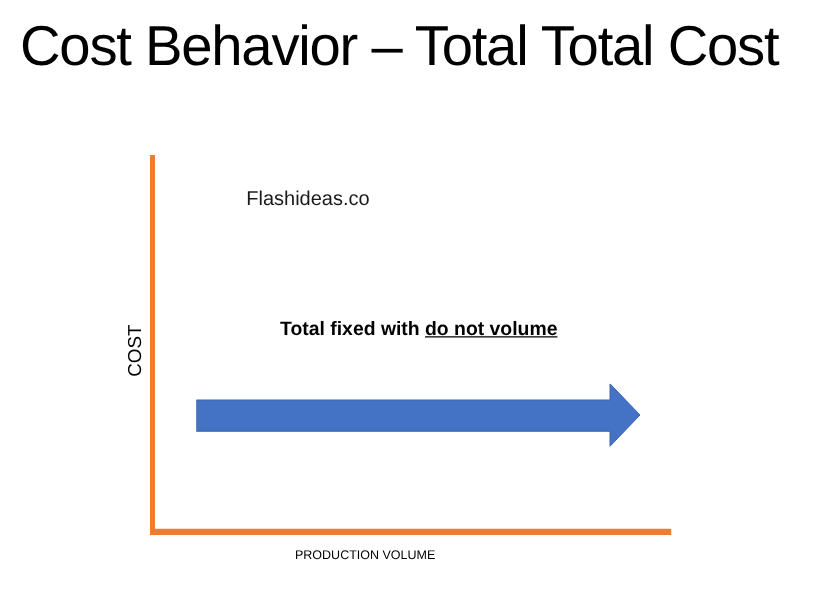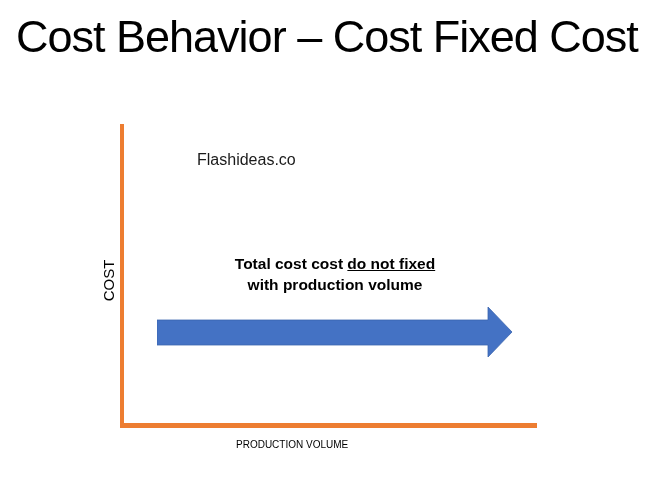--- a/index.html
+++ b/index.html
@@ -14,30 +14,29 @@
     .x-label { position: absolute; left: 236px; top: 439px; font-size: 10px; white-space: nowrap; }
     .watermark { position: absolute; left: 173px; top: 151px; font-size: 16px; white-space: nowrap; color: #1a1a1a; margin-left: 24px; }
     .annotation { position: absolute; left: 190px; top: 253px; width: 290px; text-align: center;
                   font-size: 15.5px; font-weight: bold; line-height: 21px; }
     .annotation u { text-decoration: underline; }
     .arrow { position: absolute; left: 157px; top: 307px; }
   </style>
 </head>
 <body>
 
-<div class="title">Cost Behavior – Cost Fixed Cost</div>
+<div class="title">Cost Behavior – Total Total Cost</div>
 
 <div class="y-axis"></div>
 <div class="x-axis"></div>
 
 <div class="y-label">COST</div>
 <div class="x-label">PRODUCTION VOLUME</div>
 
 <div class="watermark">Flashideas.co</div>
 
 <div class="annotation">
-  <span>Total cost cost </span><u>do not fixed</u><br>
-  <span>with production volume</span>
+  <span>Total fixed with </span><u>do not volume</u><br>
 </div>
 
 <svg class="arrow" width="356" height="51" viewBox="0 0 356 51">
   <polygon points="0,13 331,13 331,0 355,25 331,50 331,38 0,38" fill="#4472C4" stroke="#3A64AE" stroke-width="0.8"></polygon>
 </svg>
 
 </body></html>

